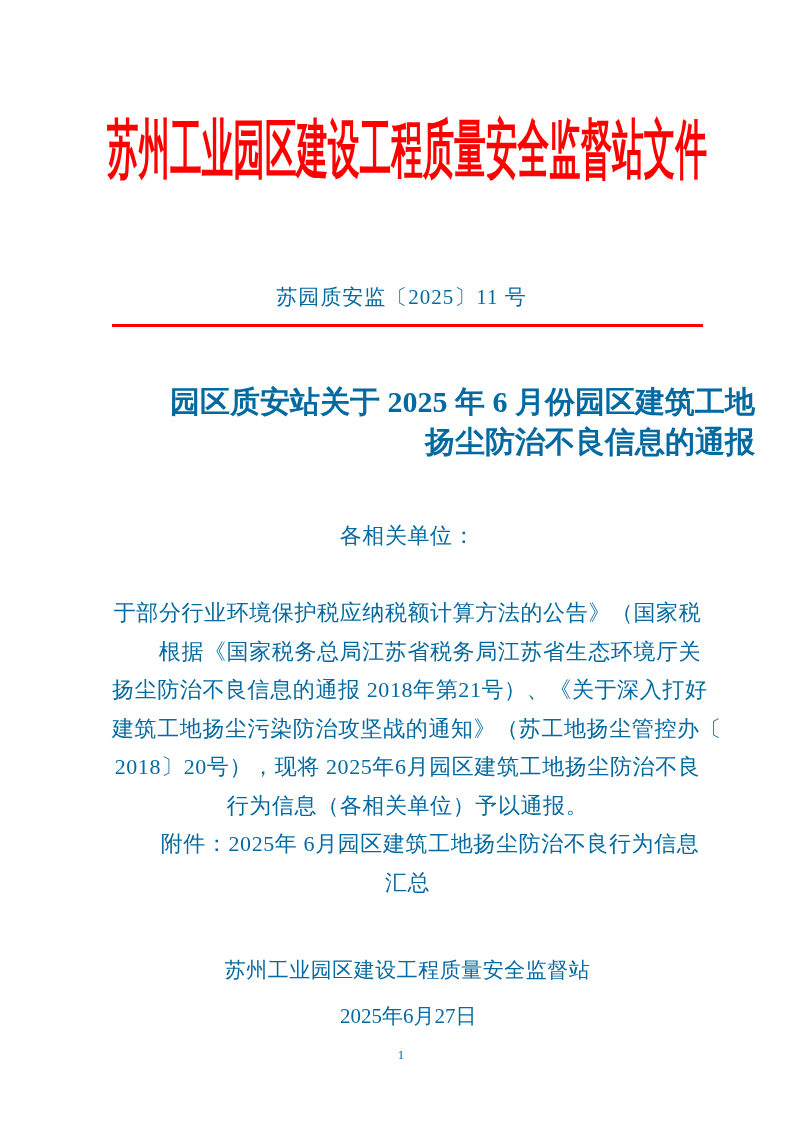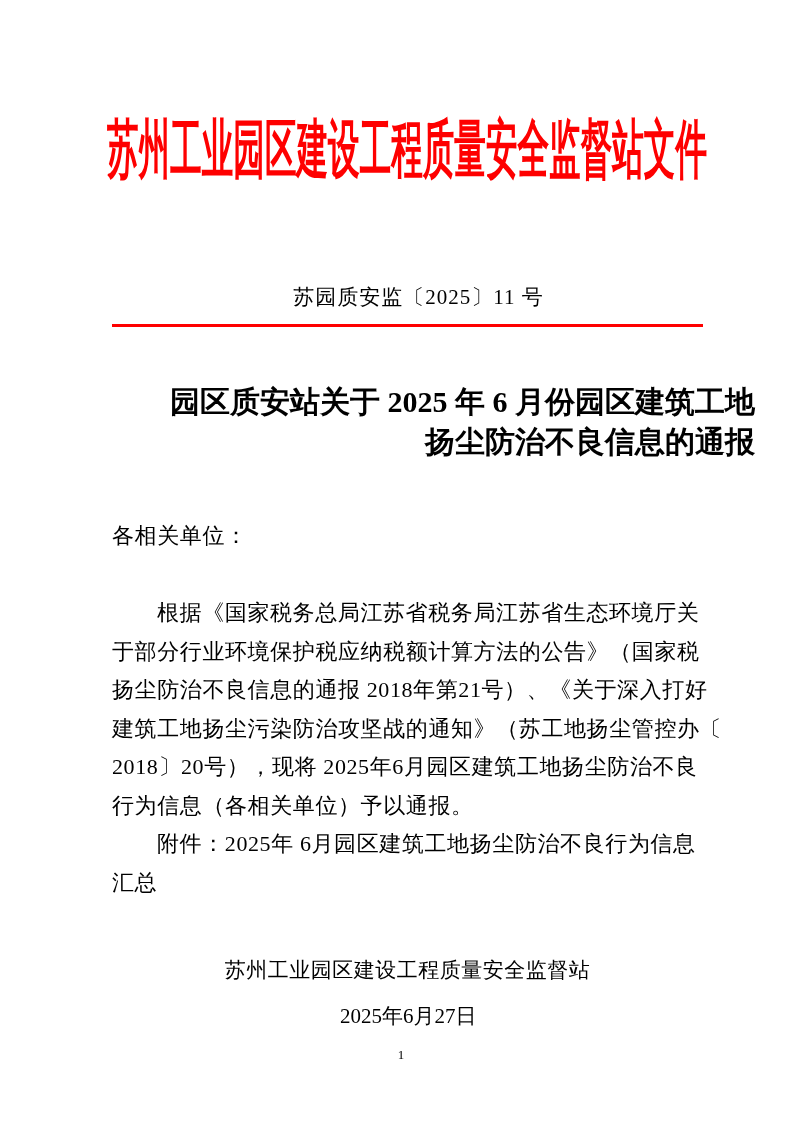--- a/index.html
+++ b/index.html
@@ -6,32 +6,32 @@
   * { box-sizing: border-box; }
   html, body { margin: 0; padding: 0; background: #ffffff; }
   .page {
     position: relative;
     width: 793px;
     height: 1122px;
     margin: 0 auto;
     background: #ffffff;
     overflow: hidden;
     font-family: "Liberation Serif", "DejaVu Serif", serif;
-    color: #000000;
+    color: #0369a1;
   }
   .header-svg {
     position: absolute;
     left: 97px;
     top: 110px;
     width: 620px;
     height: 72px;
   }
   .doc-number {
     position: absolute;
-    left: 123px;
+    left: 106px;
     top: 284px;
     width: 591px;
     text-align: center;
     font-size: 21px;
     line-height: 26px;
     letter-spacing: 1px;
     white-space: nowrap;
   }
   .red-line {
     position: absolute;
@@ -53,20 +53,21 @@
     white-space: nowrap;
   }
   .body-text {
     position: absolute;
     left: 112px;
     top: 517px;
     width: 591px;
     font-size: 22px;
     line-height: 38.5px;
     letter-spacing: 0.6px;
+    text-align: center;
   }
   .body-text .line { white-space: nowrap; height: 38.5px; }
   .body-text .line.indent { padding-left: 45px; }
   .body-text .line.blank { height: 38.5px; }
   .signature {
     position: absolute;
     left: 112px;
     top: 955px;
     width: 591px;
     text-align: center;
@@ -108,22 +109,22 @@
   <div class="red-line"></div>
 
   <div class="doc-title">
     <div>园区质安站关于 2025 年 6 月份园区建筑工地</div>
     <div>扬尘防治不良信息的通报</div>
   </div>
 
   <div class="body-text">
     <div class="line">各相关单位：</div>
     <div class="line blank"></div>
+    <div class="line">于部分行业环境保护税应纳税额计算方法的公告》（国家税</div>
     <div class="line indent">根据《国家税务总局江苏省税务局江苏省生态环境厅关</div>
-    <div class="line">于部分行业环境保护税应纳税额计算方法的公告》（国家税</div>
     <div class="line">扬尘防治不良信息的通报 2018年第21号）、《关于深入打好</div>
     <div class="line">建筑工地扬尘污染防治攻坚战的通知》（苏工地扬尘管控办〔</div>
     <div class="line">2018〕20号），现将 2025年6月园区建筑工地扬尘防治不良</div>
     <div class="line">行为信息（各相关单位）予以通报。</div>
     <div class="line indent">附件：2025年 6月园区建筑工地扬尘防治不良行为信息</div>
     <div class="line">汇总</div>
   </div>
 
   <div class="signature">苏州工业园区建设工程质量安全监督站</div>
 

